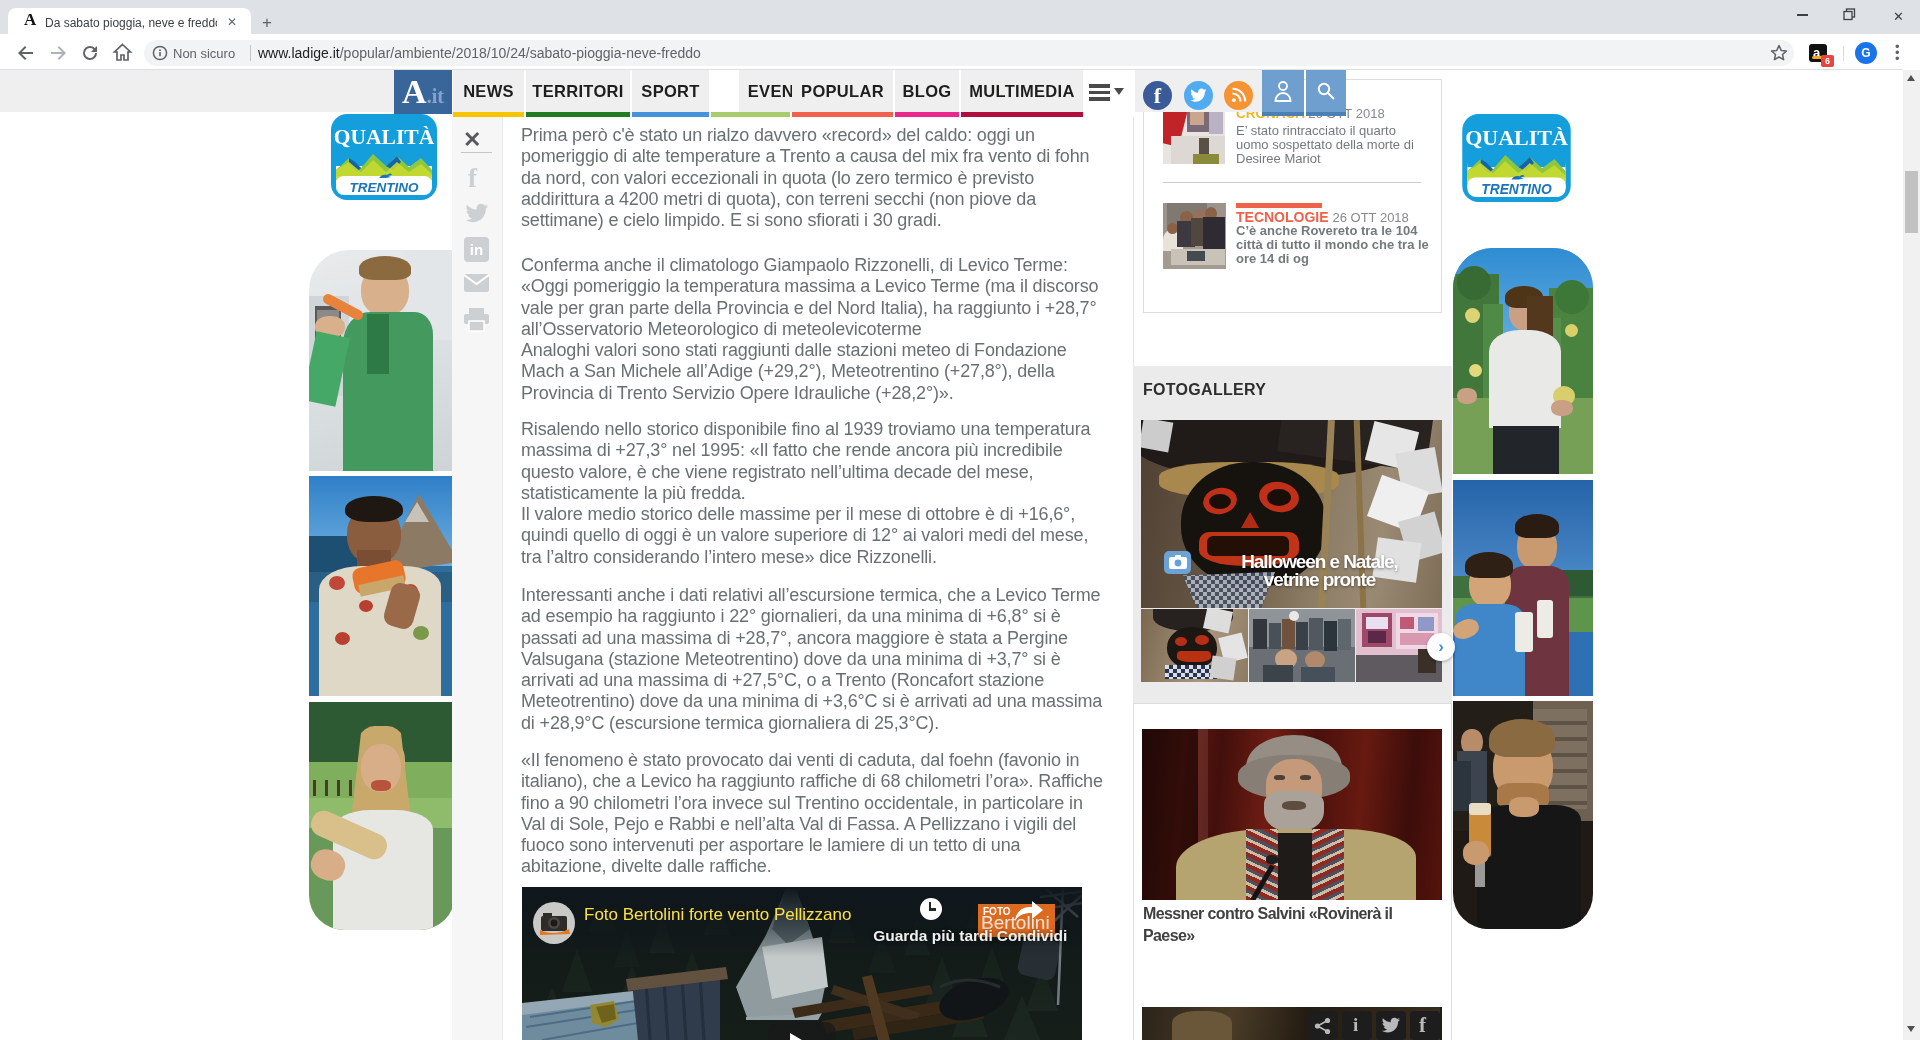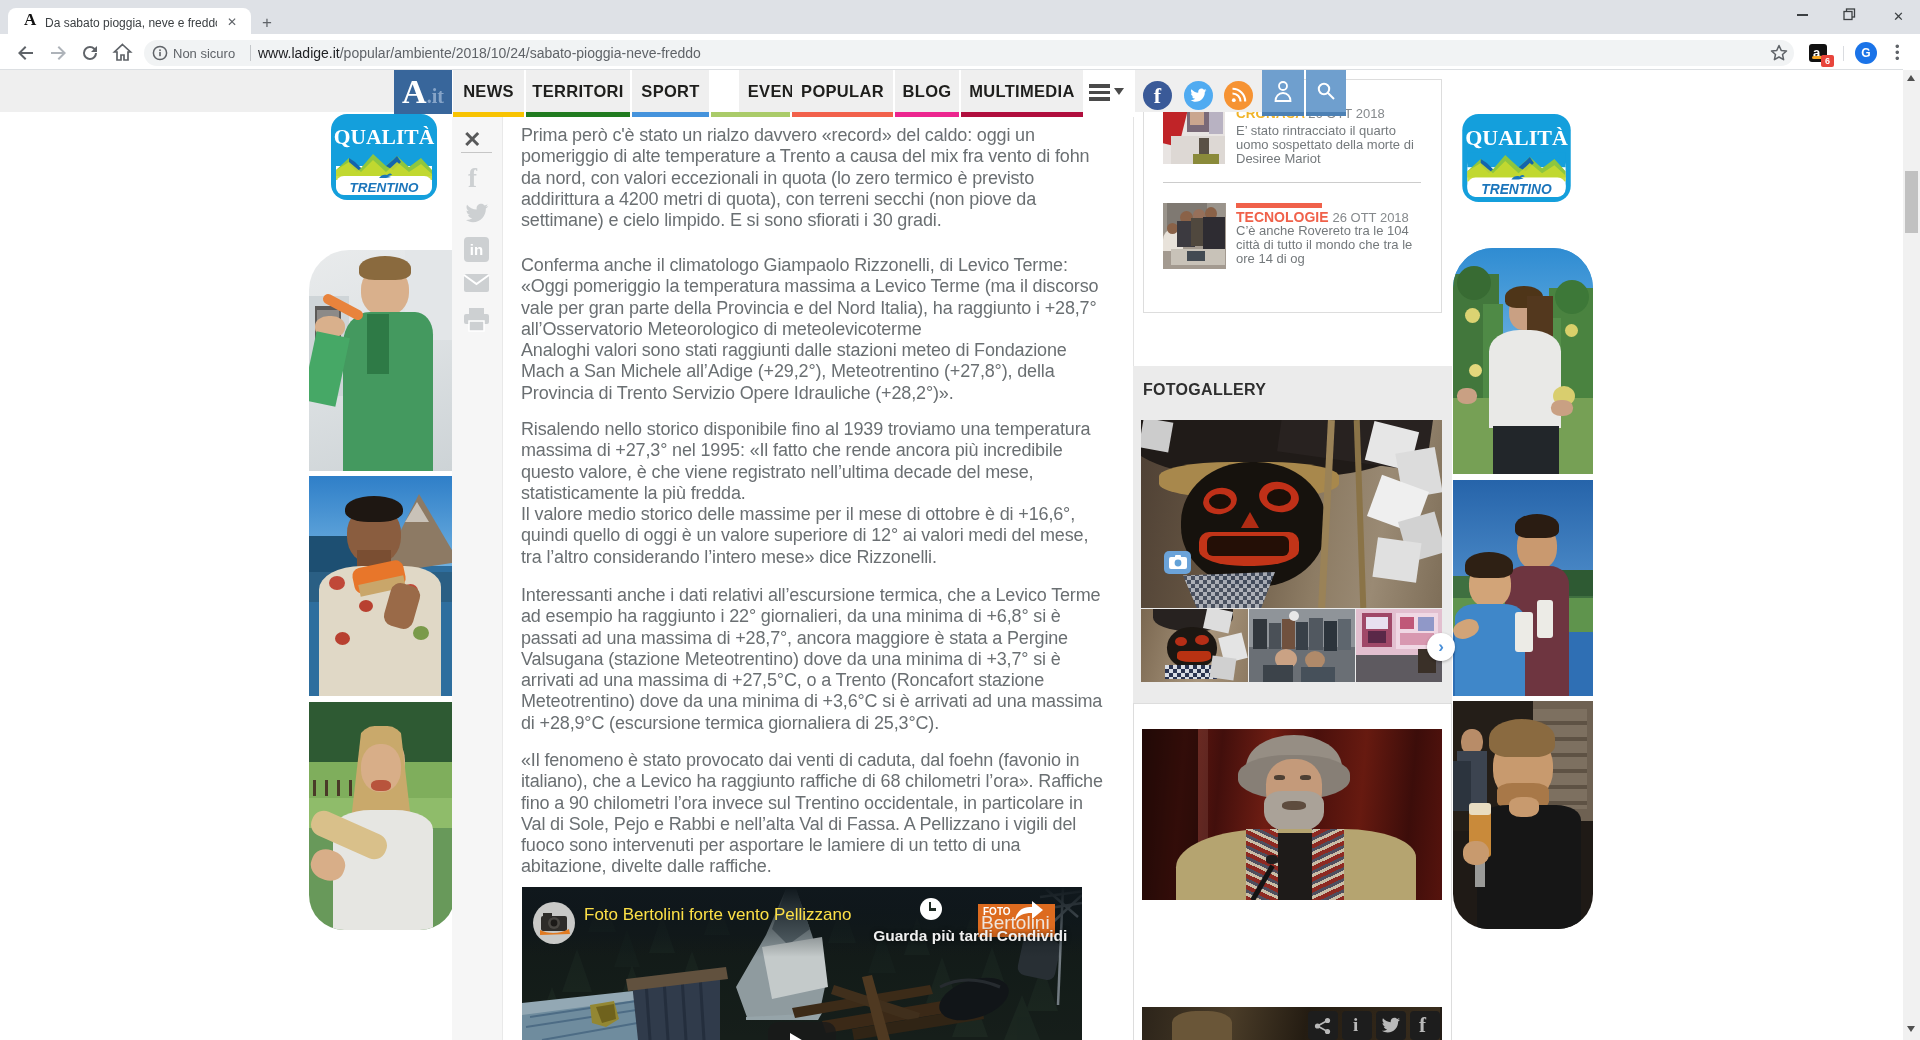--- a/index.html
+++ b/index.html
@@ -124,21 +124,21 @@
     <div class="abs" style="left:14px; top:18px; width:18px; height:26px; background:#3c3a40;"></div>
     <div class="abs" style="left:30px; top:6px; width:12px; height:12px; border-radius:50%; background:#96705a;"></div>
     <div class="abs" style="left:28px; top:15px; width:16px; height:28px; background:#50483e;"></div>
     <div class="abs" style="left:42px; top:4px; width:12px; height:13px; border-radius:50%; background:#8a6248;"></div>
     <div class="abs" style="left:40px; top:14px; width:22px; height:32px; background:#2e2c32;"></div>
     <div class="abs" style="left:8px; top:46px; width:54px; height:16px; background:#c8c2b8;"></div>
     <div class="abs" style="left:24px; top:48px; width:18px; height:10px; background:#424a52;"></div>
   </div>
   <div class="abs" style="left:1236px; top:203px; width:86px; height:4.5px; background:#f0614a;"></div>
   <div class="abs cat" style="left:1236px; top:209px; color:#f0614a; font-size:14px;">TECNOLOGIE <span style="color:#85898c; font-weight:normal; font-size:13px;">26 OTT 2018</span></div>
-  <div class="abs nitxt" style="left:1236px; top:224px;">C’è anche Rovereto tra le 104<br>città di tutto il mondo che tra le<br>ore 14 di og</div>
+  <div class="abs nitxt" style="left:1236px; top:224px;font-weight:bold;">C’è anche Rovereto tra le 104<br>città di tutto il mondo che tra le<br>ore 14 di og</div>
 
   <div class="abs navgray" style="left:0; width:394px;"></div>
   <div class="abs" id="logo"><span style="color:#fff; font-family:'Liberation Serif',serif; font-weight:bold; font-size:34px; line-height:44px;">A</span><span style="color:#86a4c8; font-family:'Liberation Serif',serif; font-weight:bold; font-size:20px;">.it</span></div>
   <div class="abs nitem" style="left:453px; width:71px;">NEWS</div>
   <div class="abs nund" style="left:453px; width:71px; background:#f8c301;"></div>
   <div class="abs nitem" style="left:526px; width:104px;">TERRITORI</div>
   <div class="abs nund" style="left:526px; width:104px; background:#217b20;"></div>
   <div class="abs nitem" style="left:632px; width:77px;">SPORT</div>
   <div class="abs nund" style="left:632px; width:77px; background:#4593dc;"></div>
   <div class="abs nitem" style="left:711px; width:79px;margin-left:28px;">EVENTI</div>
@@ -497,20 +497,21 @@
     <div class="abs" style="left:262px; top:96px; width:38px; height:42px; background:#d2d2d2; transform:rotate(-16deg);"></div>
     <div class="abs" style="left:234px; top:120px; width:44px; height:40px; background:#e0e0e0; transform:rotate(8deg);"></div>
     <div class="abs" style="left:196px, top:20px; width:30px; height:30px; background:#cccccc; transform:rotate(10deg);"></div>
 
     <div class="abs" style="left:23px; top:131px; width:27px; height:23px; border-radius:5px; background:#6ba3d9;"></div>
     <svg class="abs" style="left:28px; top:135px;" width="18" height="14" viewBox="0 0 18 14">
         <rect x="0" y="2" width="18" height="12" rx="2" fill="#fff"></rect>
         <rect x="6" y="0" width="6" height="4" rx="1" fill="#fff"></rect>
         <circle cx="9" cy="8" r="3.4" fill="#62a1d7"></circle>
       </svg>
+    <div class="abs" style="left:60px; top:133px; width:237px; text-align:center; color:#fff; font-weight:bold; font-size:19px; letter-spacing:-1.1px; line-height:17.5px; text-shadow:0 1px 3px rgba(0,0,0,0.45);">Halloween e Natale,<br>vetrine pronte</div>
   </div>
 
   <div class="abs" style="left:1141px; top:609px; width:107px; height:73px; overflow:hidden; background:#9a8668;">
     <div class="abs" style="left:0; top:0; width:107px; height:73px; background:linear-gradient(105deg,#7a6750,#a8957c 60%,#8d7a62);"></div>
     <div class="abs" style="left:12px; top:-8px; width:80px; height:30px; background:#272220; border-radius:0 0 45% 45%;"></div>
     <div class="abs" style="left:26px; top:18px; width:50px; height:42px; background:#1c1712; border-radius:48%;"></div>
     <div class="abs" style="left:34px; top:28px; width:12px; height:9px; background:#b62e16; border-radius:50%;"></div>
     <div class="abs" style="left:54px; top:26px; width:14px; height:10px; background:#b62e16; border-radius:50%;"></div>
     <div class="abs" style="left:36px; top:42px; width:34px; height:11px; background:#b83212; border-radius:4px 4px 40% 40%;"></div>
     <div class="abs" style="left:24px; top:56px; width:52px; height:14px; background:repeating-conic-gradient(#2a3450 0% 25%, #d8dce4 0% 50%) 0 0/8px 8px;"></div>
@@ -566,20 +567,21 @@
 
     <div class="abs" style="left:34px; top:100px; width:240px; height:71px; background:#b5a470; border-radius:38% 30% 0 0/54% 40% 0 0;"></div>
     <div class="abs" style="left:122px; top:104px; width:60px; height:67px; background:#1e1b19;"></div>
 
     <div class="abs" style="left:104px; top:100px; width:32px; height:71px; background:repeating-linear-gradient(25deg,#8e2a22 0 4px,#c9bda6 4px 7px,#4e4e5e 7px 10px);"></div>
     <div class="abs" style="left:170px; top:100px; width:32px; height:71px; background:repeating-linear-gradient(-25deg,#8e2a22 0 4px,#c9bda6 4px 7px,#4e4e5e 7px 10px);"></div>
 
     <div class="abs" style="left:118px; top:134px; width:5px; height:40px; background:#141414; transform:rotate(30deg);"></div>
     <div class="abs" style="left:124px; top:126px; width:12px; height:9px; border-radius:40%; background:#1e1e1e;"></div>
   </div>
+  <div class="abs" style="left:1143px; top:903px; white-space:nowrap; font-size:16px; font-weight:bold; color:#404040; line-height:22px; letter-spacing:-0.6px;">Messner contro Salvini «Rovinerà il<br>Paese»</div>
 
   <div class="abs" style="left:1142px; top:1007px; width:300px; height:33px; overflow:hidden; background:#241d16;">
     <div class="abs" style="left:0; top:0; width:298px; height:33px; background:linear-gradient(100deg,#2c241a 0%,#4a3c28 30%,#241c12 55%,#3a2e1e 100%);"></div>
     <div class="abs" style="left:30px; top:4px; width:60px; height:29px; background:#6a5638; border-radius:40% 40% 0 0;"></div>
   </div>
   <div class="abs" style="left:1308px; top:1011px; width:30px; height:29px; border-radius:4px; background:#1d1d1d;"></div>
   <div class="abs" style="left:1342px; top:1011px; width:30px; height:29px; border-radius:4px; background:#1d1d1d;"></div>
   <div class="abs" style="left:1376px; top:1011px; width:30px; height:29px; border-radius:4px; background:#1d1d1d;"></div>
   <div class="abs" style="left:1410px; top:1011px; width:30px; height:29px; border-radius:4px; background:#1d1d1d;"></div>
   <svg class="abs" style="left:1314px; top:1017px;" width="18" height="18" viewBox="0 0 18 18">

